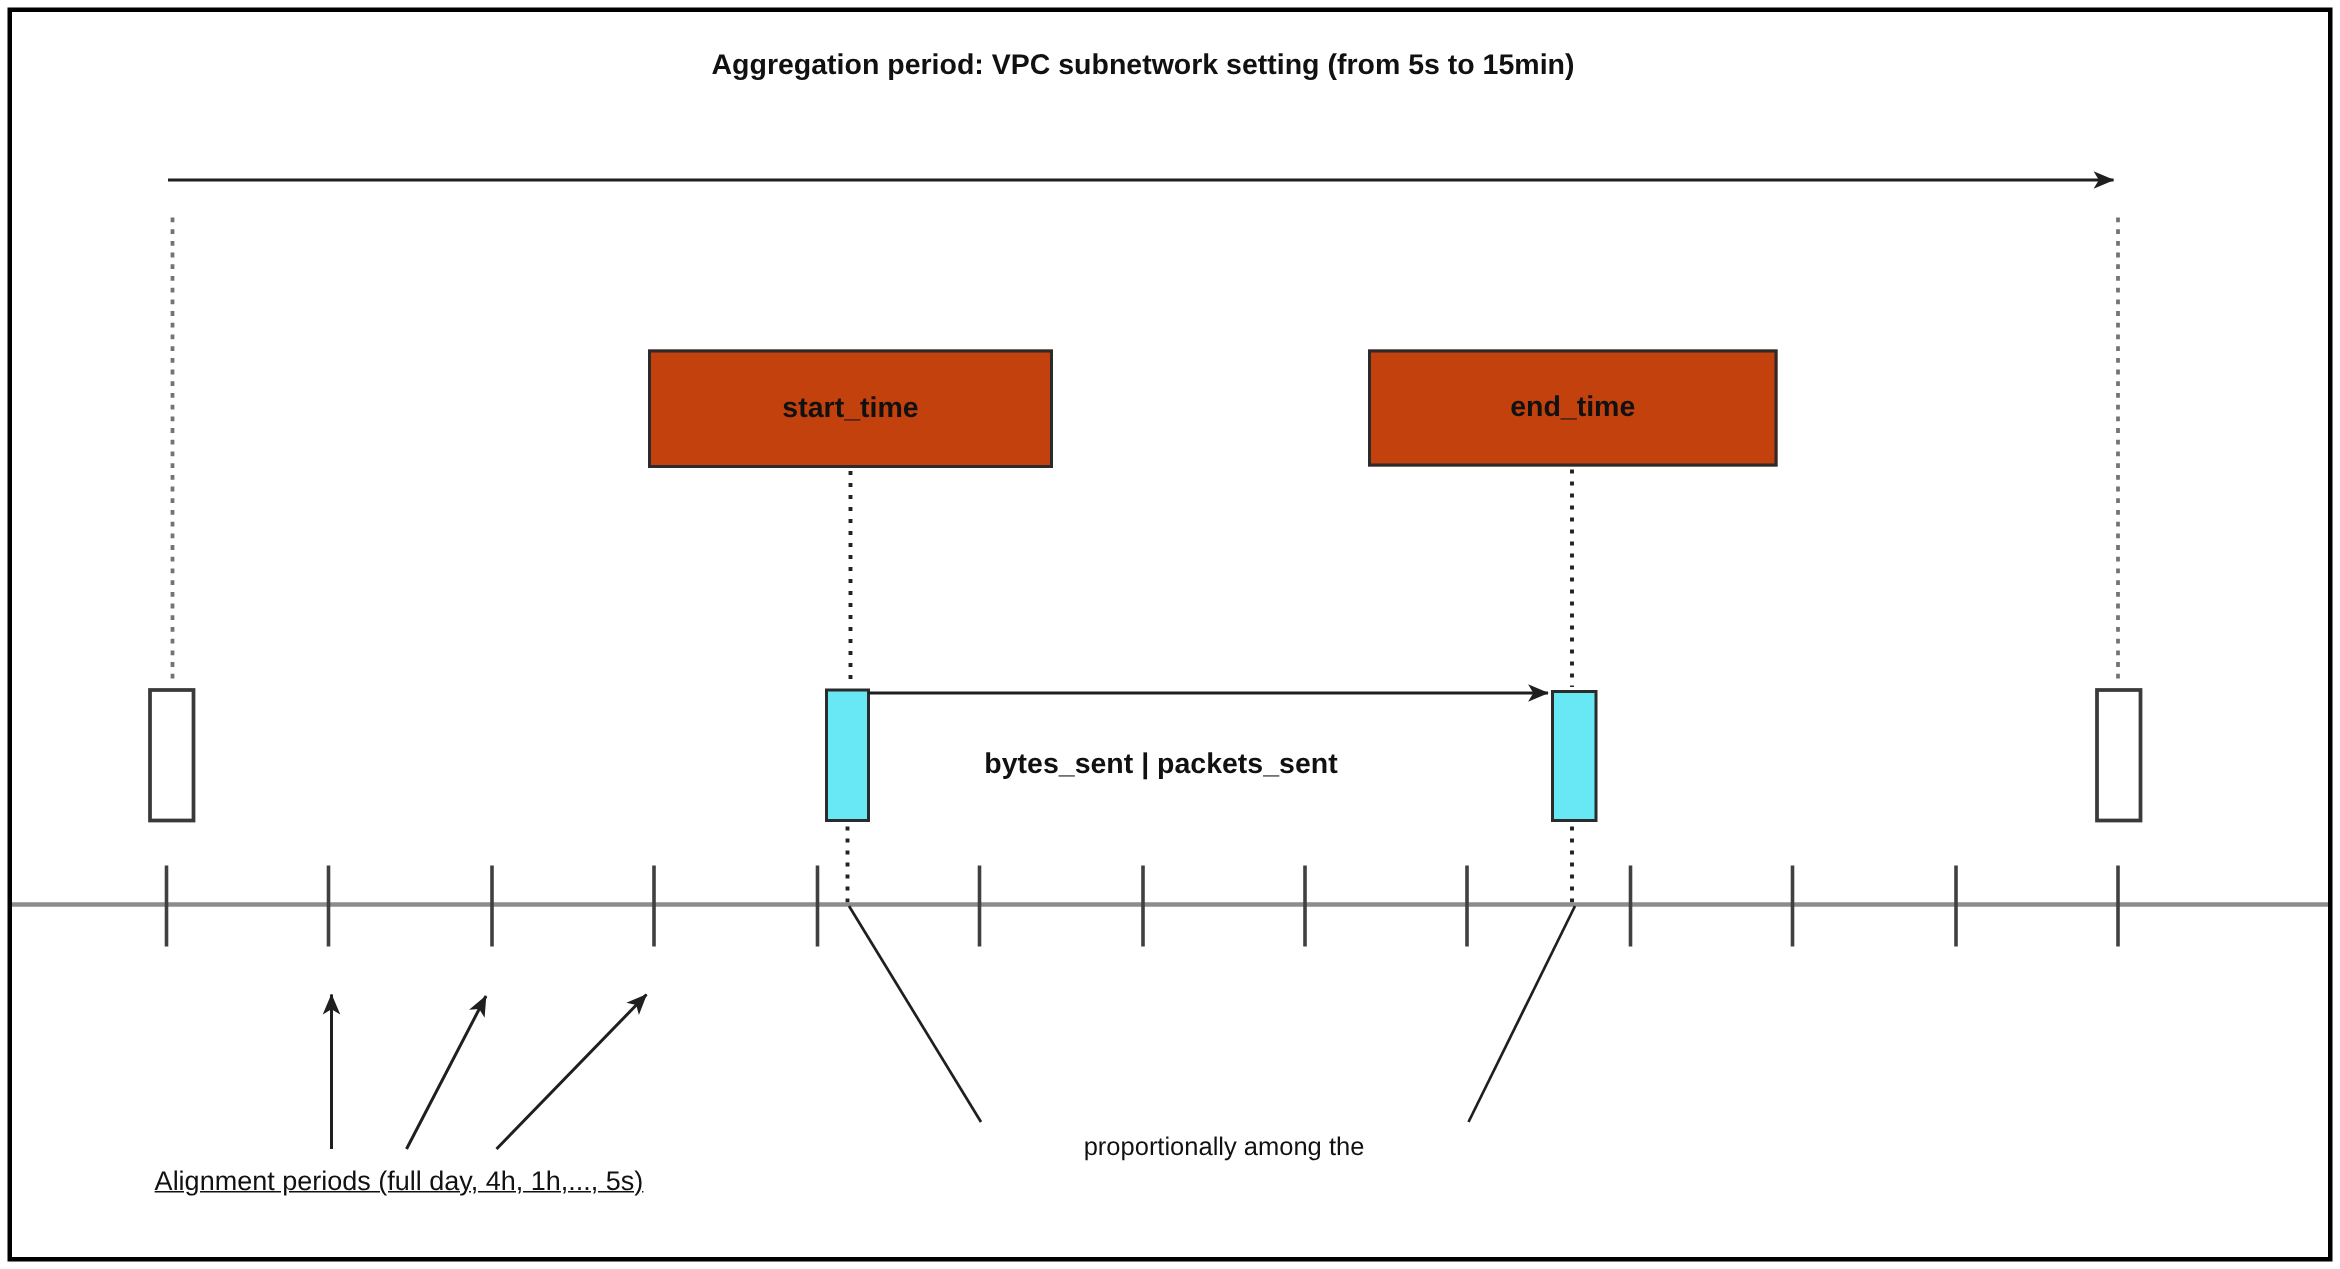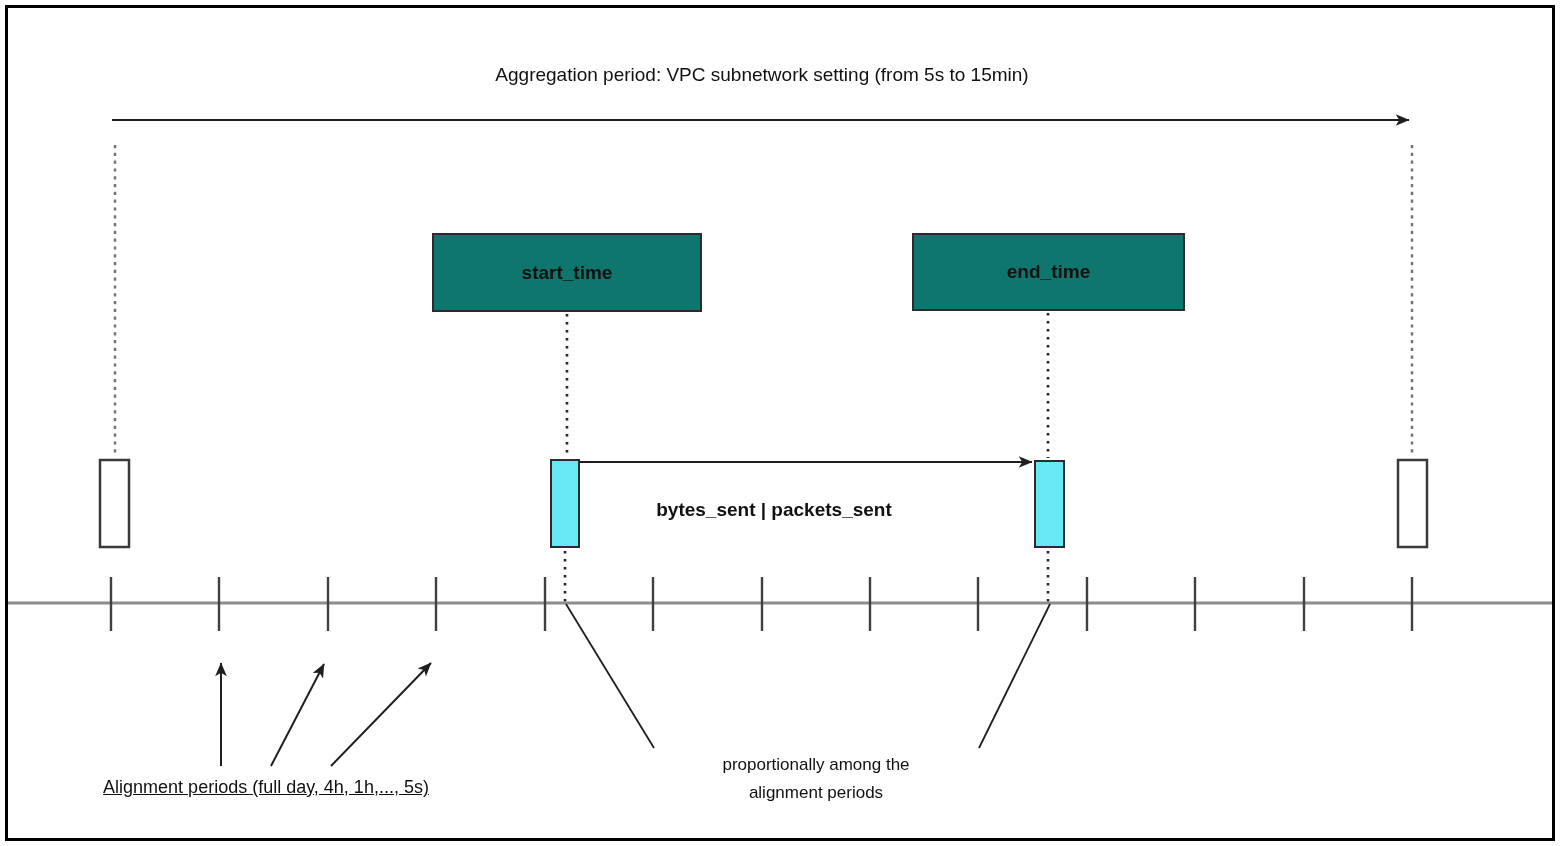--- a/index.html
+++ b/index.html
@@ -27,27 +27,28 @@
     width: 1560px;
     height: 846px;
   }
   .label {
     position: absolute;
     color: #111111;
     text-align: center;
     white-space: nowrap;
   }
   .title {
-    left: 112px; width: 1300px; top: 64px;
+    left: 112px; width: 1300px; top: 33px;
     font-size: 19px;
+    font-weight: bold;
   }
   .node-box {
     position: absolute;
     border: 2px solid #2b2b2b;
-    background: #0f766e;
+    background: #c2410c;
     display: flex;
     align-items: center;
     justify-content: center;
     font-size: 19px;
     font-weight: bold;
     color: #111111;
   }
   .box-start { left: 432px; top: 233px; width: 266px; height: 75px; }
   .box-end   { left: 912px; top: 233px; width: 269px; height: 74px; }
   .flow-duration {
@@ -144,17 +145,16 @@
     <span>end_time</span>
   </div>
 
 
   <div class="label flow-metrics">bytes_sent | packets_sent</div>
 
   <div class="label alignment-label">Alignment periods (full day, 4h, 1h,..., 5s)</div>
 
   <div class="label traffic-note">
     <div>proportionally among the</div>
-    <div>alignment periods</div>
   </div>
 
   <div class="frame"></div>
 </div>
 
 </body></html>

